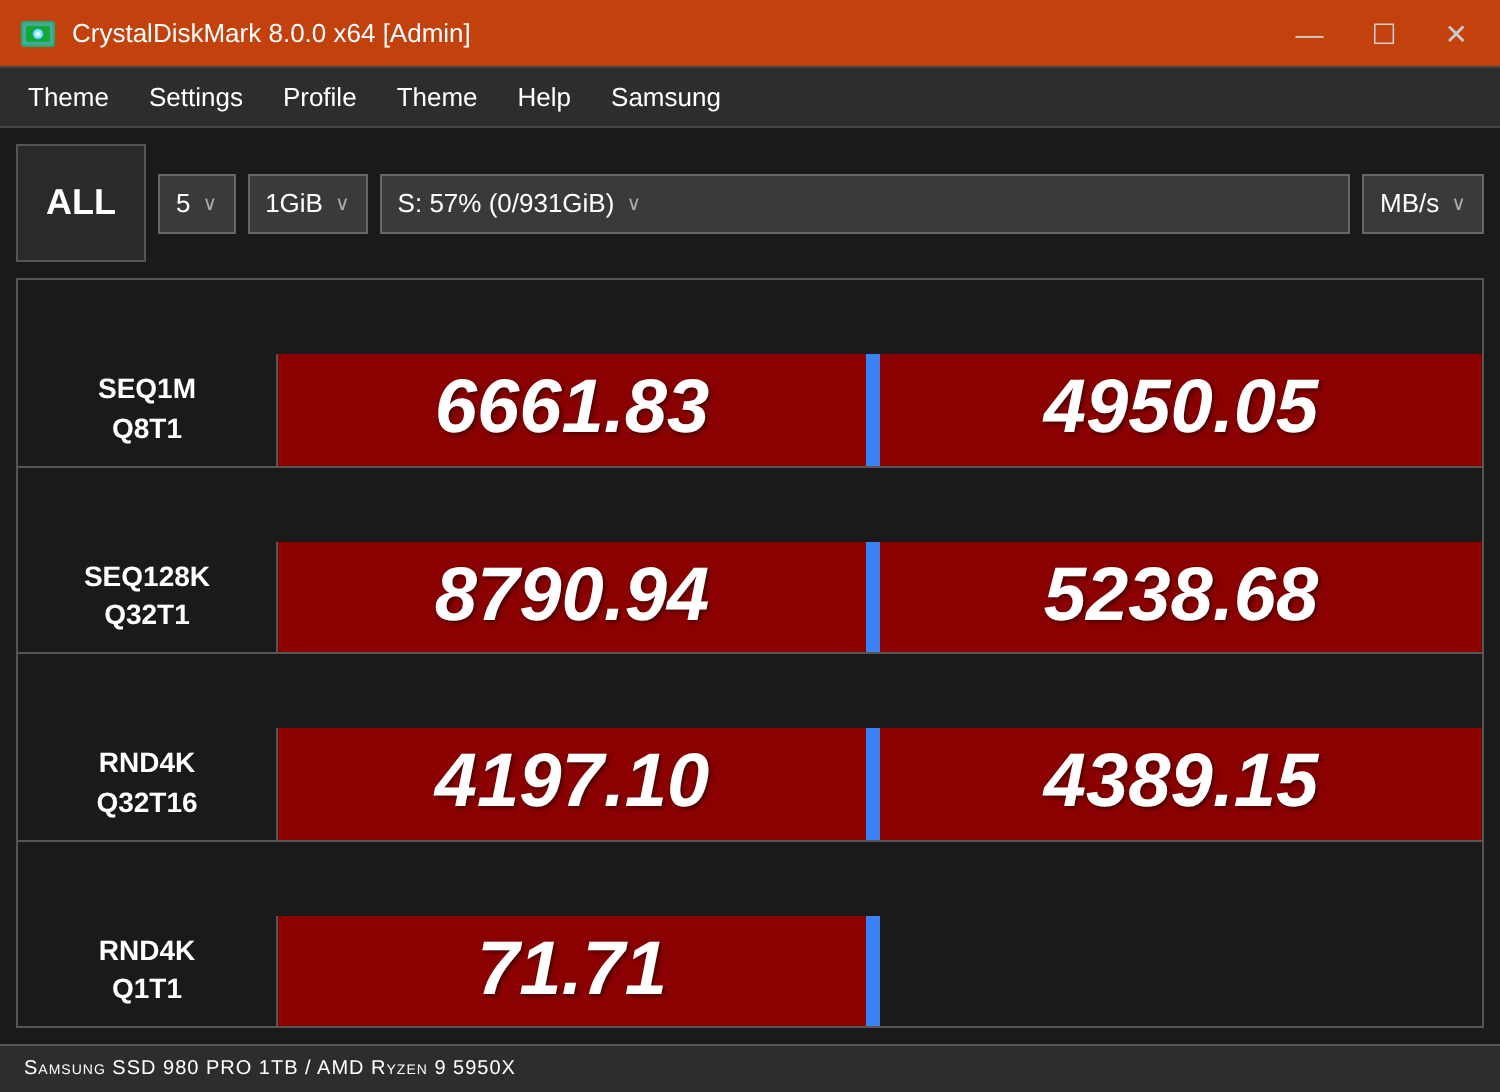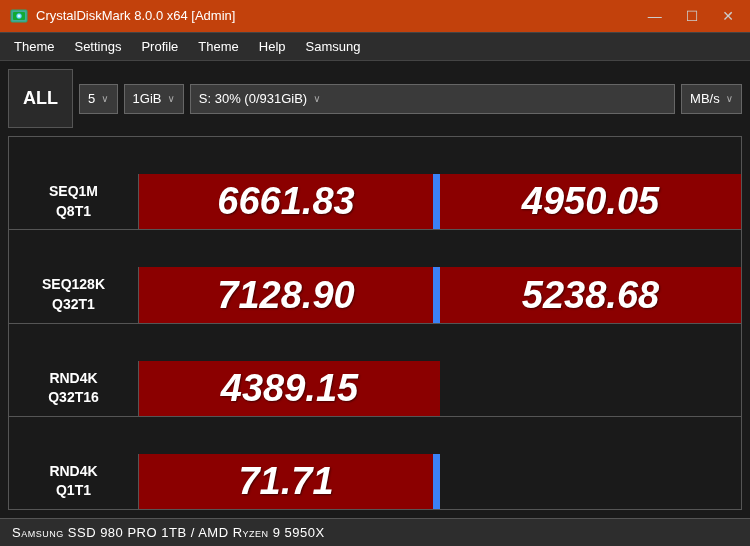--- a/index.html
+++ b/index.html
@@ -180,21 +180,21 @@
     .table-row:last-child {
       border-bottom: none;
     }
 
     
     .footer {
       background: #2d2d2d;
       border-top: 1px solid #555;
       padding: 6px 12px;
       color: #ffffff;
-      font-size: 13px;
+      font-size: 10px;
       font-variant: small-caps;
       letter-spacing: 0.5px;
     }
 
     
     .custom-select {
       background: #3a3a3a;
       color: #ffffff;
       border: 1px solid #666;
       padding: 5px 8px;
@@ -252,46 +252,47 @@
       <span>5</span>
       <span class="arrow">∨</span>
     </div>
 
     <div class="custom-select">
       <span>1GiB</span>
       <span class="arrow">∨</span>
     </div>
 
     <div class="custom-select dropdown-large">
-      <span>S: 30% (0/931GiB)</span>
+      <span>S: 57% (0/931GiB)</span>
       <span class="arrow">∨</span>
     </div>
 
     <div class="custom-select">
       <span>MB/s</span>
       <span class="arrow">∨</span>
     </div>
   </div>
 
   <div class="data-table">
 
 
     <div id="table-body" style="flex:1; display:flex; flex-direction:column;">
         <div class="table-row">
           <div class="row-label">SEQ1M<br>Q8T1</div>
           <div class="row-value read-val">6661.83</div>
           <div class="row-value">4950.05</div>
         </div>
         <div class="table-row">
           <div class="row-label">SEQ128K<br>Q32T1</div>
-          <div class="row-value read-val">7128.90</div>
+          <div class="row-value read-val">8790.94</div>
           <div class="row-value">5238.68</div>
         </div>
         <div class="table-row">
           <div class="row-label">RND4K<br>Q32T16</div>
+          <div class="row-value read-val">4197.10</div>
           <div class="row-value">4389.15</div>
         </div>
         <div class="table-row">
           <div class="row-label">RND4K<br>Q1T1</div>
           <div class="row-value read-val">71.71</div>
         </div>
       </div>
   </div>
 
 </div>

